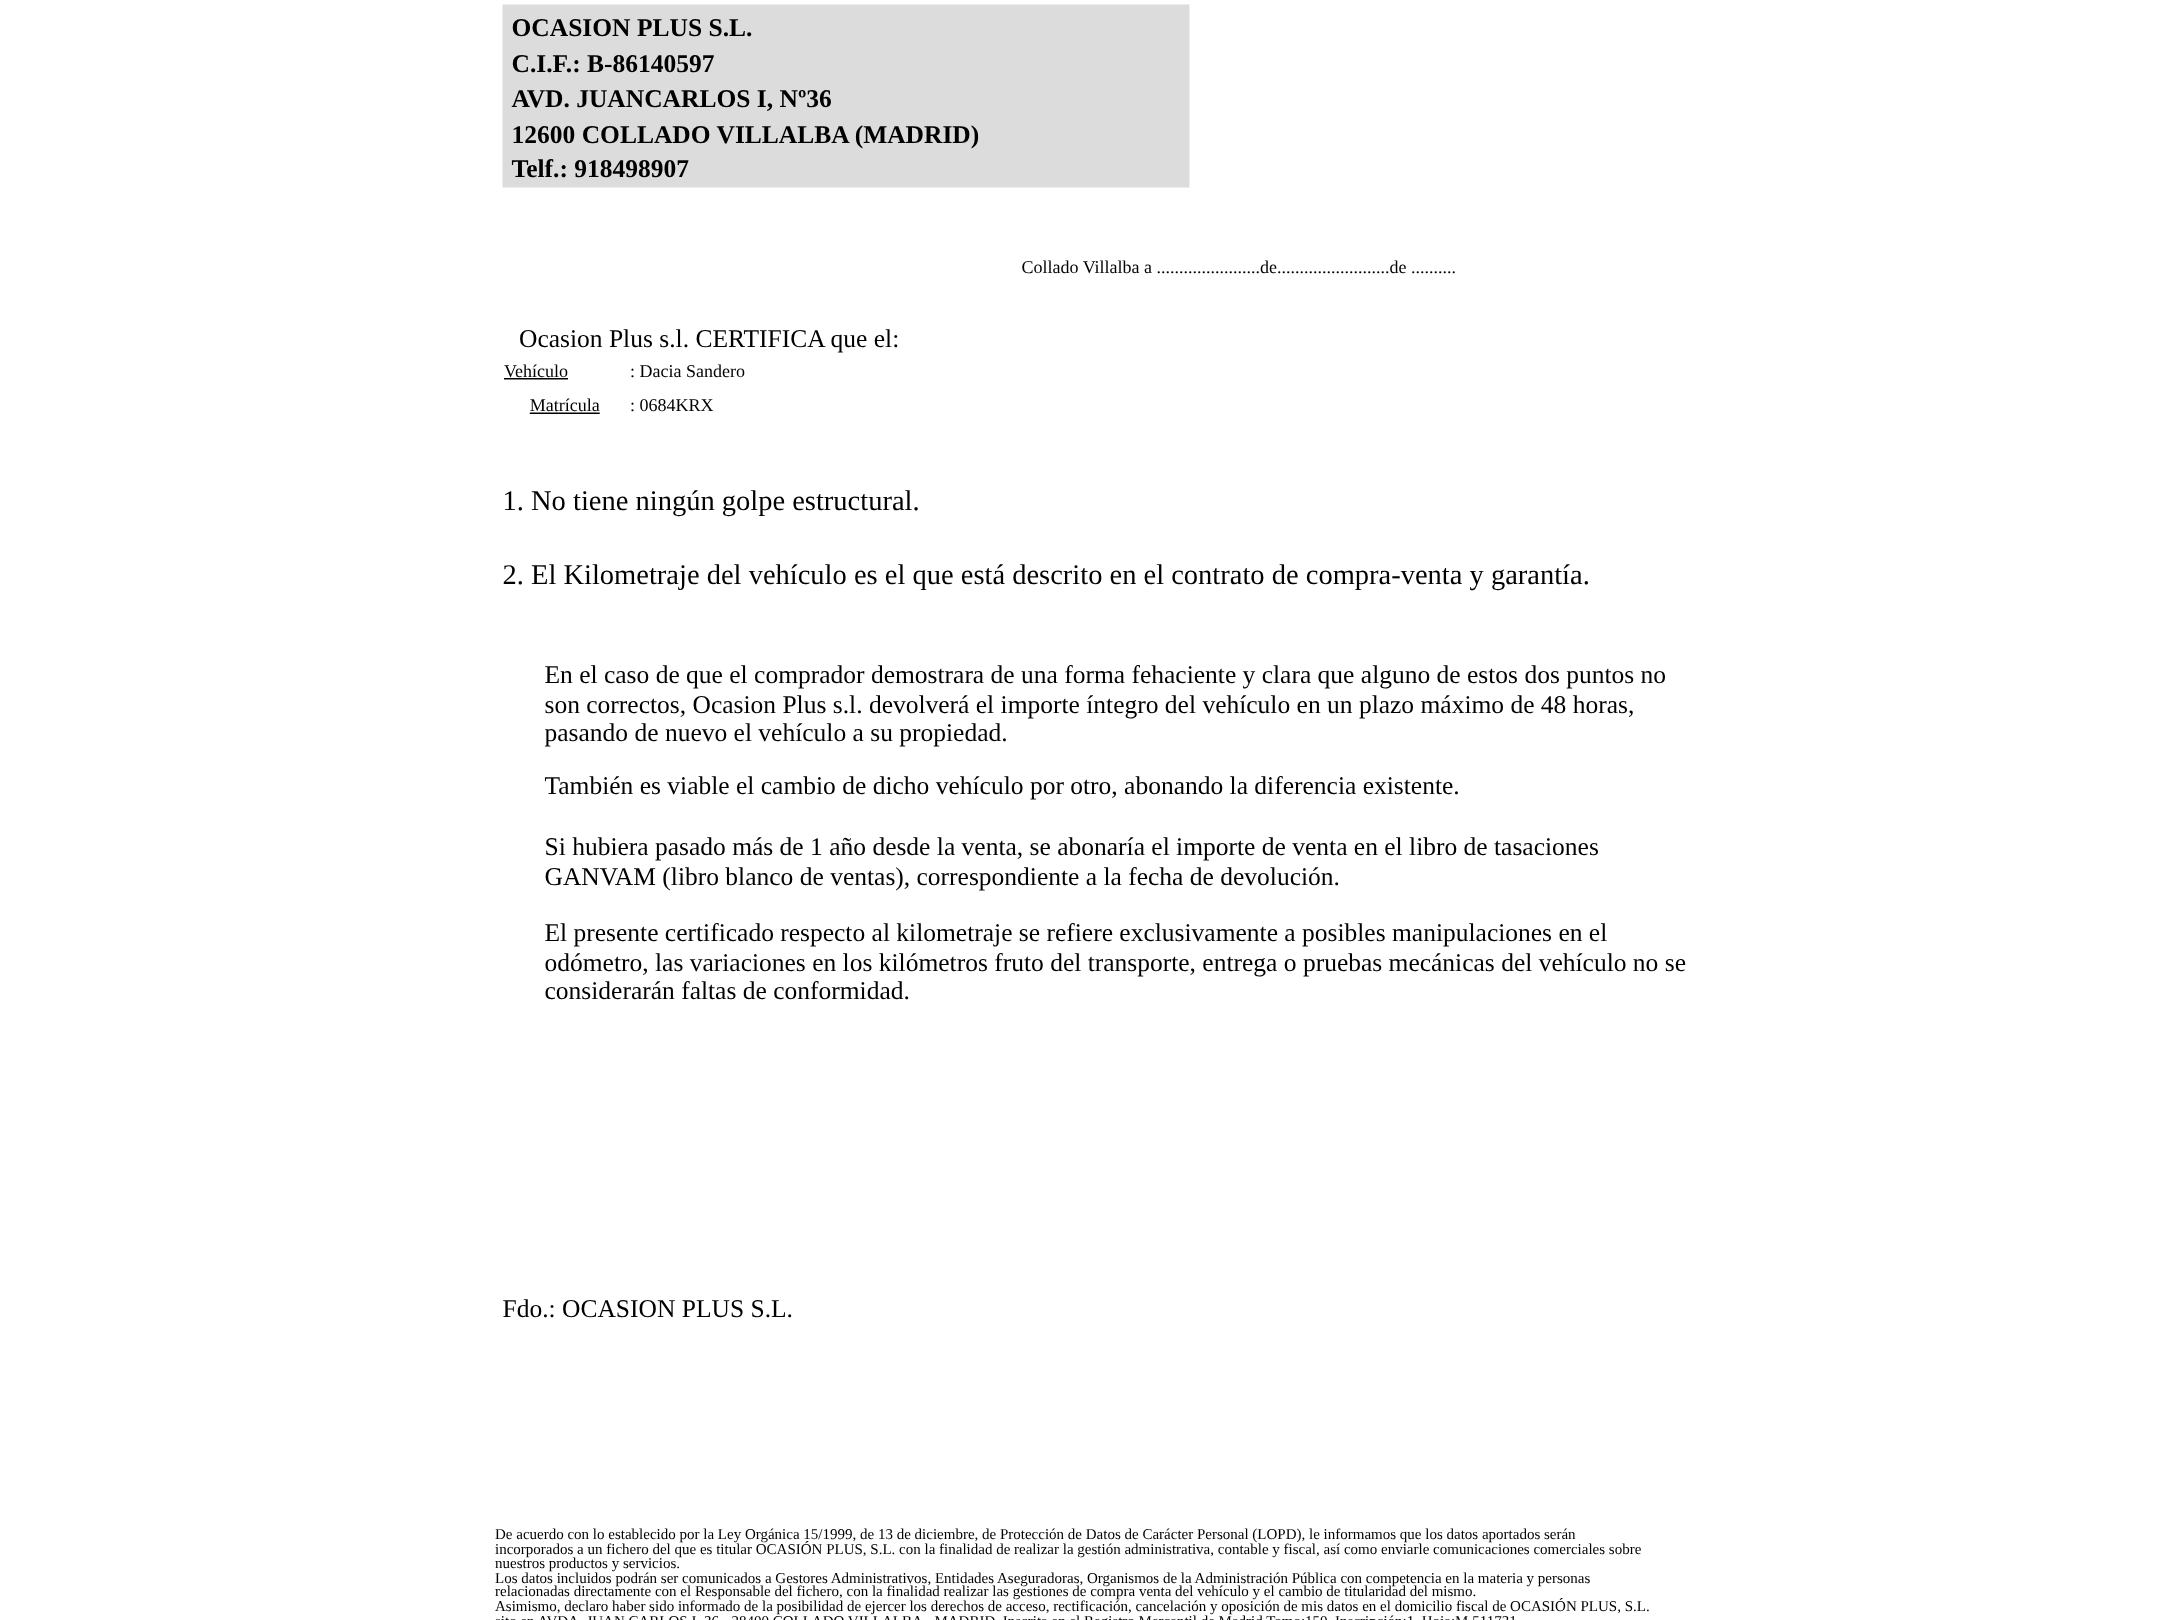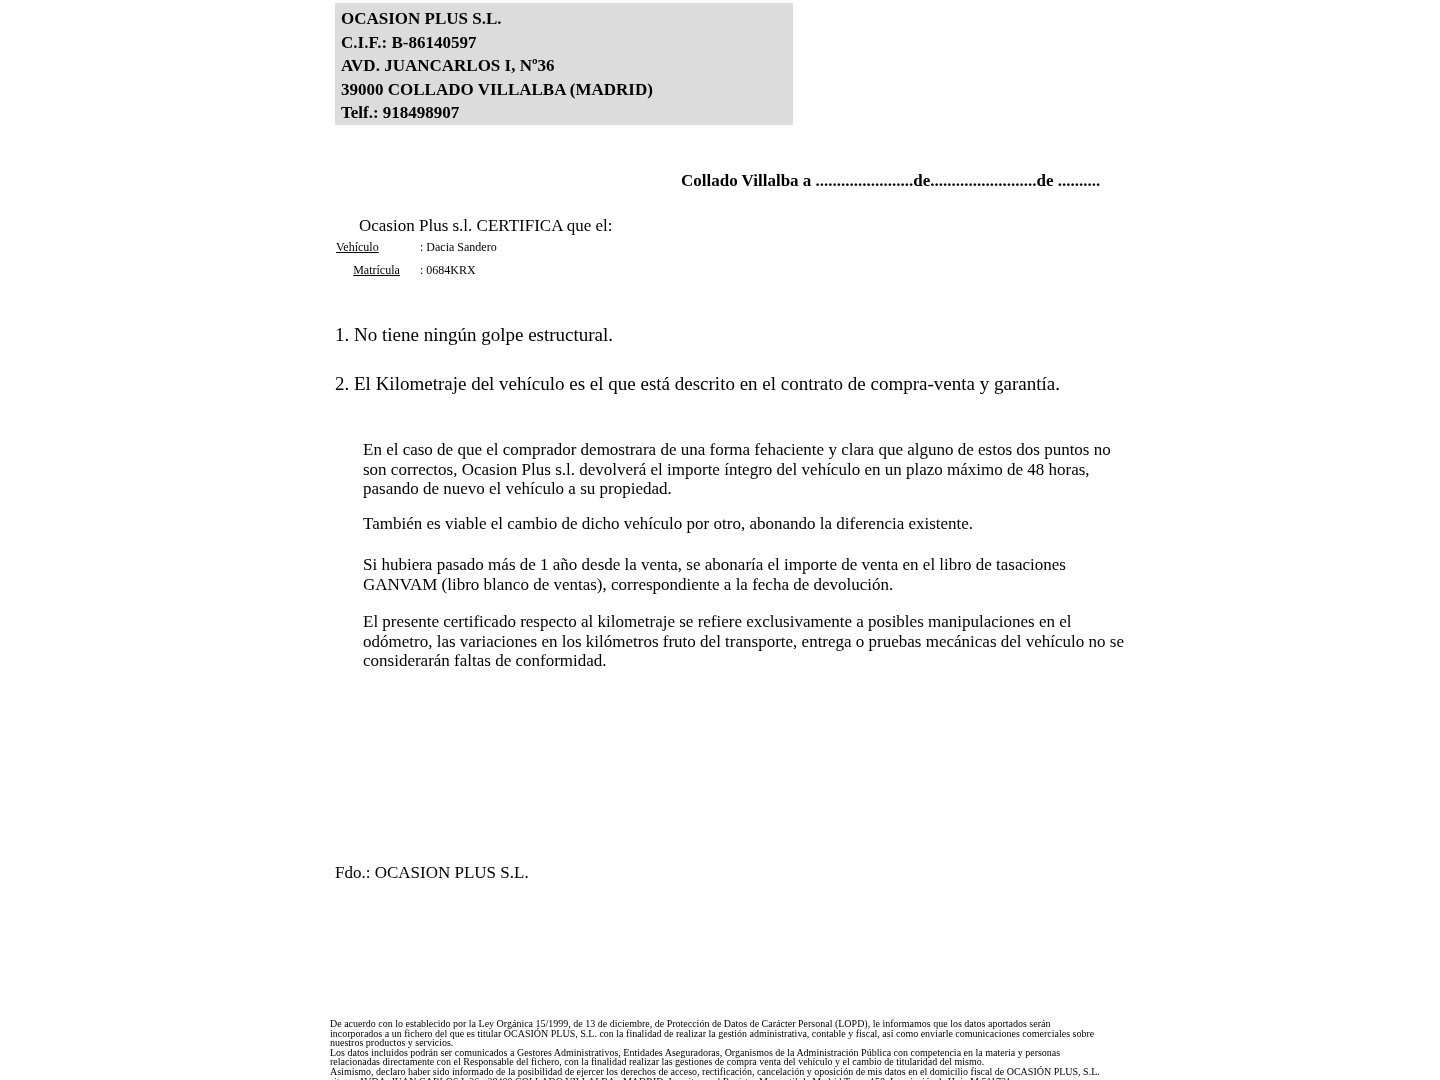--- a/index.html
+++ b/index.html
@@ -23,26 +23,25 @@
       background: #dcdcdc;
       padding: 4px 8px 0 6px;
       font-weight: 700;
       font-size: 17px;
       line-height: 23.5px;
     }
 
     .date-line {
       left: 681px;
       top: 171px;
-      font-size: 17px;
+      font-size: 12px;
       white-space: nowrap;
-      font-weight: bold;
     }
 
-    .certify-intro { left: 359px; top: 216px; font-size: 17px; }
+    .certify-intro { left: 346px; top: 216px; font-size: 17px; }
     .field-line { font-size: 12px; white-space: nowrap; }
     .vehicle-line { left: 336px; top: 240px; }
     .plate-line   { left: 336px; top: 263px; text-align: center; }
     .field-label { display: inline-block; width: 81px; }
     .u { text-decoration: underline; }
 
     .point { font-size: 19px; left: 335px; width: 763px; line-height: 19.5px; }
     .point-1 { top: 325px; }
     .point-2 { top: 362px; margin-top: 12px; }
 
@@ -70,21 +69,21 @@
   </style>
 </head>
 <body>
 
 <div class="page">
 
   <div class="abs header-box">
     <div>OCASION PLUS S.L.</div>
     <div>C.I.F.: B-86140597</div>
     <div>AVD. JUANCARLOS I, Nº36</div>
-    <div>39000 COLLADO VILLALBA (MADRID)</div>
+    <div>12600 COLLADO VILLALBA (MADRID)</div>
     <div>Telf.: 918498907</div>
   </div>
 
   <div class="abs date-line">Collado Villalba a .......................de.........................de ..........</div>
 
   <div class="abs certify-intro">Ocasion Plus s.l. CERTIFICA que el:</div>
 
   <div class="abs field-line vehicle-line">
     <span class="field-label"><span class="u">Vehículo</span></span><span> : Dacia Sandero</span>
   </div>

